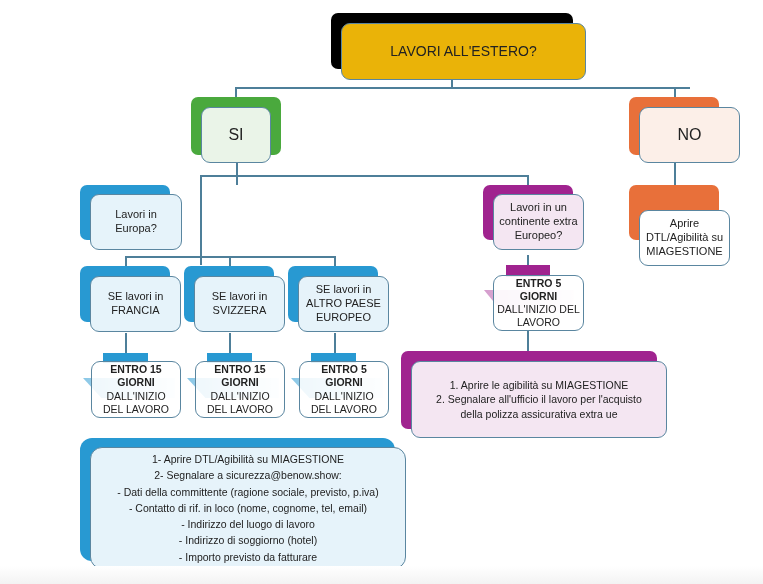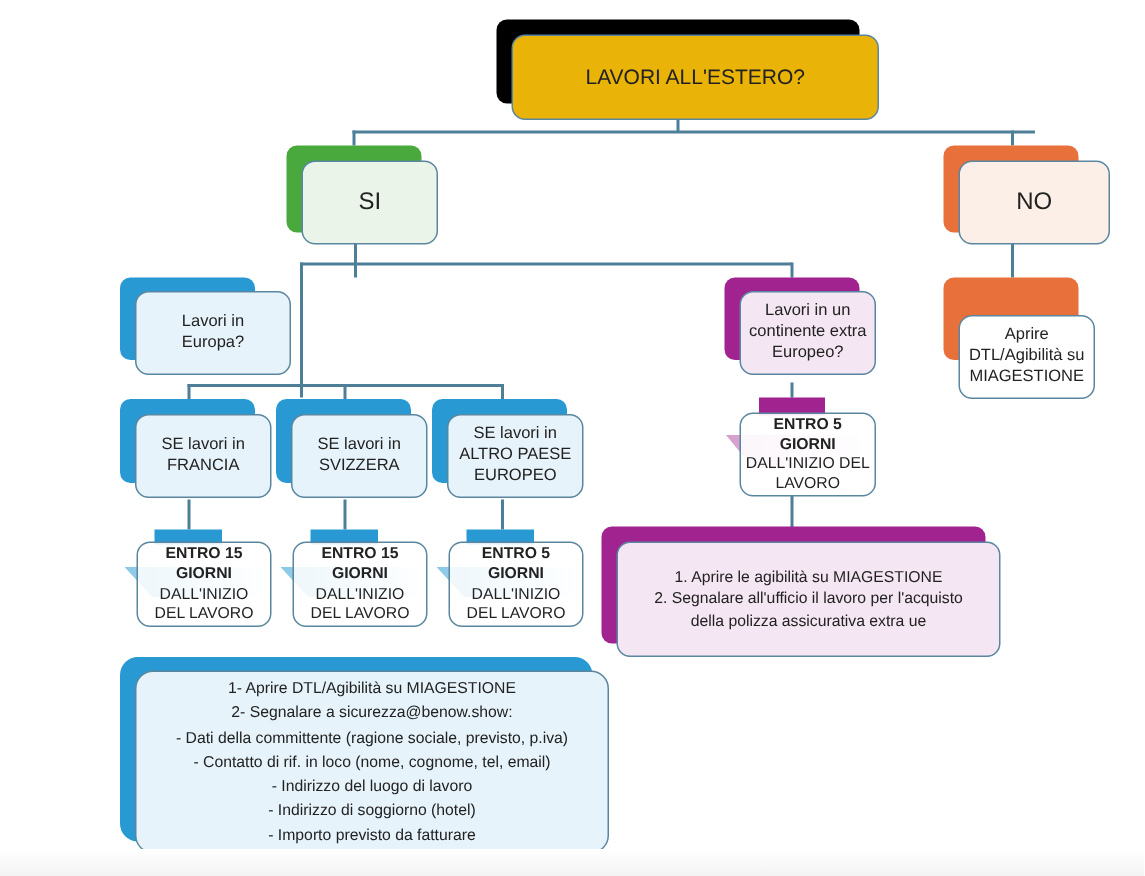--- a/index.html
+++ b/index.html
@@ -57,21 +57,21 @@
 
 <div class="node">
   <div class="back" style="left:331px;top:13px;width:242px;height:56px;background:#000;"></div>
   <div class="front" style="left:341px;top:23px;width:245px;height:57px;background:#eab308;font-size:14px;">
     <span>LAVORI ALL'ESTERO?</span>
   </div>
 </div>
 
 <div class="node">
   <div class="back" style="left:191px;top:97px;width:90px;height:58px;background:#4aa93d;"></div>
-  <div class="front" style="left:201px;top:107px;width:91px;height:56px;background:#eaf4e8;font-size:16px;">
+  <div class="front" style="left:201px;top:107px;width:70px;height:56px;background:#eaf4e8;font-size:16px;">
     <span>SI</span>
   </div>
 </div>
 
 <div class="node">
   <div class="back" style="left:629px;top:97px;width:90px;height:58px;background:#e8703a;"></div>
   <div class="front" style="left:639px;top:107px;width:101px;height:56px;background:#fcefe8;font-size:16px;">
     <span>NO</span>
   </div>
 </div>
@@ -82,21 +82,21 @@
     <div>
       <span class="txt">Aprire</span>
       <span class="txt">DTL/Agibilità su</span>
       <span class="txt">MIAGESTIONE</span>
     </div>
   </div>
 </div>
 
 <div class="node">
   <div class="back" style="left:80px;top:185px;width:90px;height:55px;background:#2899d2;"></div>
-  <div class="front" style="left:90px;top:194px;width:104px;height:56px;background:#e6f3fa;font-size:11px;">
+  <div class="front" style="left:90px;top:194px;width:92px;height:56px;background:#e6f3fa;font-size:11px;">
     <div>
       <span class="txt">Lavori in</span>
       <span class="txt">Europa?</span>
     </div>
   </div>
 </div>
 
 <div class="node">
   <div class="back" style="left:483px;top:185px;width:90px;height:55px;background:#a0238f;"></div>
   <div class="front" style="left:493px;top:194px;width:91px;height:56px;background:#f4e6f2;font-size:11px;">

